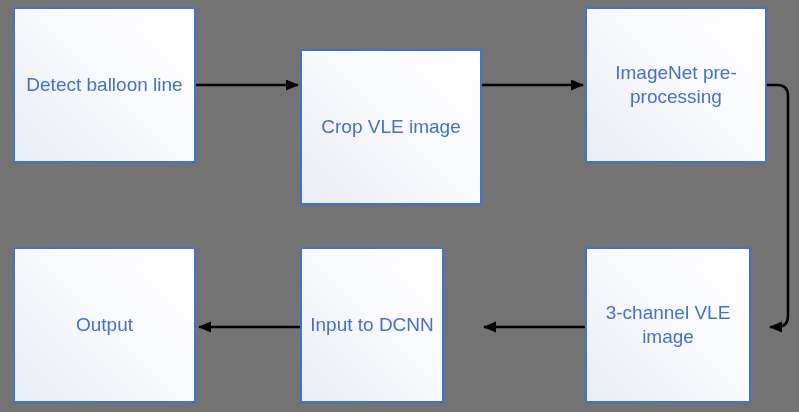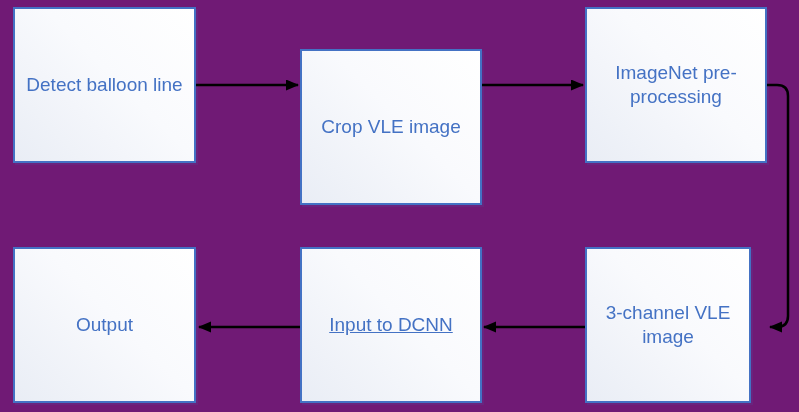--- a/index.html
+++ b/index.html
@@ -4,21 +4,21 @@
 <style>
   html, body {
     margin: 0;
     padding: 0;
     background: #ffffff;
   }
   .canvas {
     position: relative;
     width: 799px;
     height: 412px;
-    background: #701a75;
+    background: #737373;
     font-family: "Liberation Sans", sans-serif;
     overflow: hidden;
   }
   .flow-node {
     position: absolute;
     box-sizing: border-box;
     border: 2px solid #4472C4;
     background: linear-gradient(225deg, #ffffff 0%, #f9fafd 45%, #e9edf5 100%);
     box-shadow: 2px 2px 0 rgba(68,114,196,0.12);
     display: flex;
@@ -35,21 +35,21 @@
   }
   .flow-node .label.narrow {
     max-width: 142px;
   }
   
   .node-1 { left: 13px;  top: 7px;   width: 183px; height: 156px; }
   .node-2 { left: 300px; top: 7px;   width: 182px; height: 156px; margin-top: 42px; }
   .node-3 { left: 585px; top: 7px;   width: 182px; height: 156px; }
   
   .node-4 { left: 13px;  top: 247px; width: 183px; height: 156px; }
-  .node-5 { left: 300px; top: 247px; width: 182px; height: 156px; text-decoration: underline; }
+  .node-5 { left: 300px; top: 247px; width: 144px; height: 156px; }
   .node-6 { left: 585px; top: 247px; width: 166px; height: 156px; }
 
   .arrow-layer {
     position: absolute;
     left: 0;
     top: 0;
     width: 799px;
     height: 412px;
     pointer-events: none;
   }

